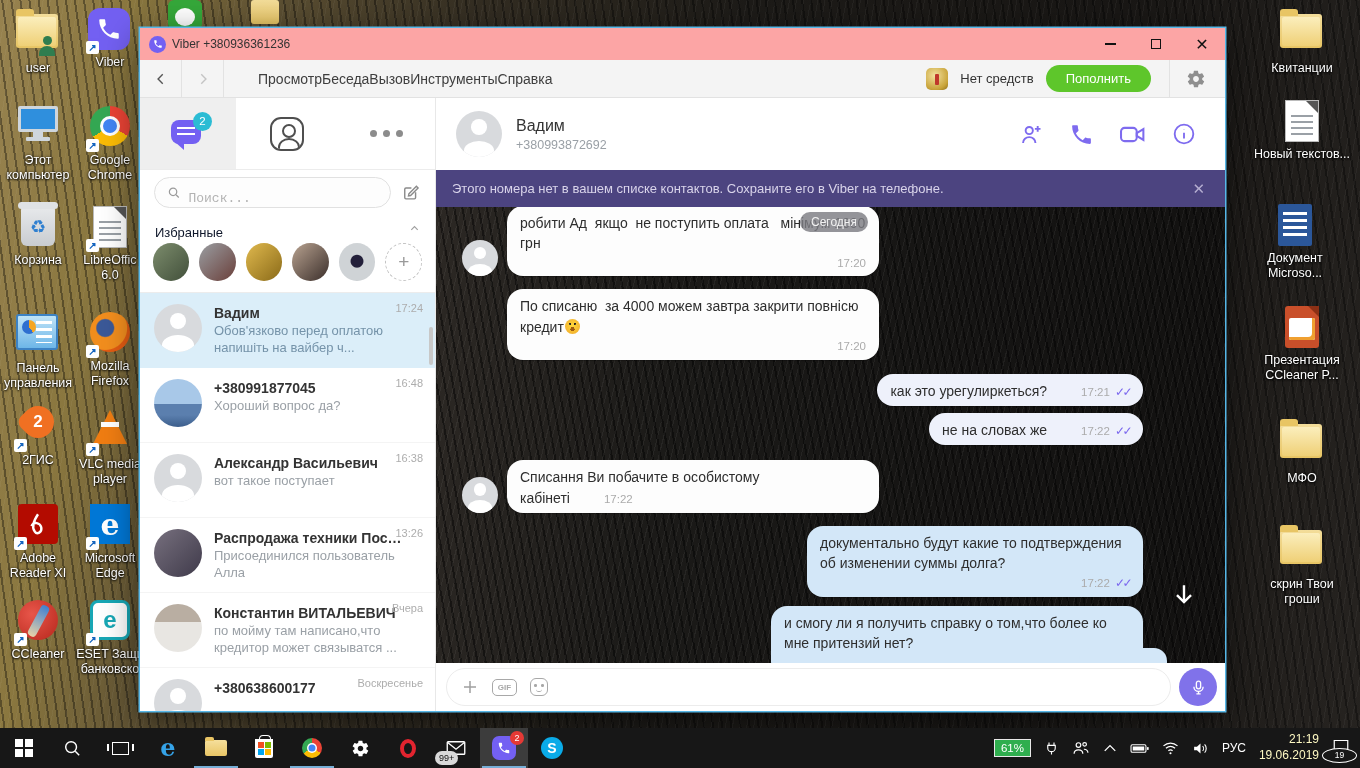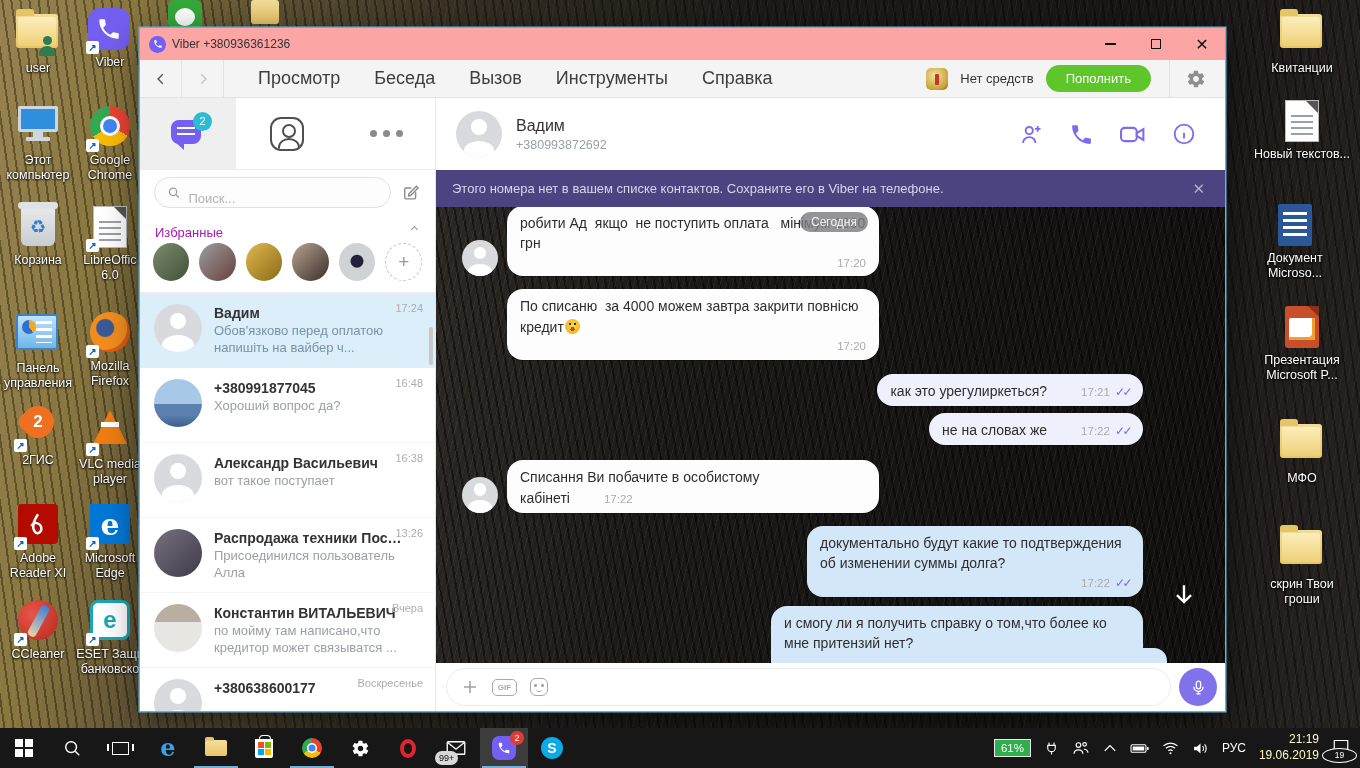--- a/index.html
+++ b/index.html
@@ -73,21 +73,21 @@
   .titlebar { height:32px; display:flex; align-items:center; background:#fca5a5; flex:0 0 auto; }
   .tb-appicon { width:17px; height:17px; margin:0 6px 0 9px; background:#7360f2; border-radius:50%; display:flex; align-items:center; justify-content:center; }
   .tb-title { font-size:12px; color:#333; flex:1; }
   .wctl { width:46px; height:32px; display:flex; align-items:center; justify-content:center; font-size:13px; color:#111; }
   .wctl .min { width:11px; height:1.5px; background:#111; display:block; }
   .wctl .max { width:10px; height:10px; border:1.3px solid #111; display:block; }
   .wctl.close { font-size:16px; }
 
   .menubar { height:38px; background:#f4f4f4; border-bottom:1px solid #e2e2e2; display:flex; align-items:center; flex:0 0 auto; }
   .nav-arrow { width:42px; height:38px; display:flex; align-items:center; justify-content:center; border-right:1px solid #e2e2e2; }
-  .menu-items { display:flex; gap:34px; margin-left:34px; font-size:18px; color:#3e3e3e; }
+  .menu-items { display:flex; margin-left:34px; font-size:14px; color:#3e3e3e; }
   .menu-items span { cursor:default; }
   .menubar-right { margin-left:auto; display:flex; align-items:center; gap:12px; padding-right:4px; }
   .sticker-mini { width:22px; height:22px; border-radius:5px; background:radial-gradient(circle at 40% 35%, #f3e2a0, #c9a43a 70%, #8f6f1c); position:relative; }
   .sticker-mini::after { content:""; position:absolute; left:9px; top:6px; width:4px; height:11px; background:#c0392b; border-radius:1px; }
   .balance-label { font-size:13px; color:#333; }
   .topup-btn { background:#5ec62b; color:#fff; font-size:13px; padding:6px 20px; border-radius:15px; border:none; cursor:pointer; }
   .gear-cell { width:52px; height:38px; border-left:1px solid #e2e2e2; display:flex; align-items:center; justify-content:center; margin-left:6px; }
 
   .content { flex:1; display:flex; min-height:0; }
 
@@ -102,25 +102,25 @@
   .unread-badge { position:absolute; top:14px; right:24px; min-width:19px; height:19px; border-radius:10px; background:#2bbcd4; color:#fff; font-size:11.5px; line-height:19px; text-align:center; padding:0 4px; }
   .tab-contacts { width:102px; display:flex; align-items:center; justify-content:center; }
   .squircle { width:34px; height:34px; border:2px solid #4f4f4f; border-radius:11px; position:relative; overflow:hidden; }
   .squircle::before { content:""; position:absolute; left:10px; top:5px; width:10px; height:10px; border:2px solid #4f4f4f; border-radius:50%; }
   .squircle::after { content:""; position:absolute; left:6px; top:19px; width:18px; height:14px; border:2px solid #4f4f4f; border-radius:50% 50% 0 0; }
   .tab-more { flex:1; display:flex; align-items:center; justify-content:center; gap:6px; }
   .tab-more i { width:7px; height:7px; border-radius:50%; background:#8c8c8c; }
 
   .search-row { height:45px; display:flex; align-items:center; gap:10px; padding:0 14px; flex:0 0 auto; }
   .search-pill { flex:1; height:31px; border:1px solid #e1e1e1; border-radius:16px; background:#fdfdfd; display:flex; align-items:center; padding:0 12px; gap:8px; }
-  .search-pill input { border:none; outline:none; background:transparent; font-size:13px; color:#555; width:100%; font-family:Liberation Sans, sans-serif;margin-top:12px; }
+  .search-pill input { border:none; outline:none; background:transparent; font-size:13px; color:#555; width:100%; font-family:Liberation Mono, monospace;margin-top:12px; }
   .search-pill input::placeholder { color:#b3b3b3; }
 
   .fav-header { height:26px; display:flex; align-items:center; justify-content:space-between; padding:0 15px; flex:0 0 auto; }
-  .fav-label { font-size:13px; color:#a21caf;margin-top:8px; }
+  .fav-label { font-size:13px; color:#0f172a;margin-top:8px; }
   .fav-row { display:flex; gap:10px; padding:2px 13px 11px; border-bottom:1px solid #ececec; flex:0 0 auto; }
   .fav-av { width:38px; height:38px; border-radius:50%; }
   .fav-add { width:38px; height:38px; border-radius:50%; border:1.6px dashed #c2c2c2; color:#9a9a9a; font-size:19px; display:flex; align-items:center; justify-content:center; }
   .f1 { background:linear-gradient(135deg,#7d8d6d,#414f3a); }
   .f2 { background:linear-gradient(135deg,#9a9ea2,#6a3f3a); }
   .f3 { background:linear-gradient(135deg,#e0b94e,#8a6a18); }
   .f4 { background:linear-gradient(135deg,#b9a391,#3a2e2a); }
   .f5 { background:radial-gradient(circle at 50% 48%, #23203a 0 22%, #cfd3d6 26% 70%, #9aa2a8); }
 
   .chat-list { flex:1; position:relative; overflow:hidden; }
@@ -361,21 +361,21 @@
   <div class="dicon right" style="left:1245px;top:204px">
     <div class="dimg">
         <div class="g-worddoc"></div>
       </div>
     <div class="dlabel">Документ Microso...</div>
   </div>
   <div class="dicon right" style="left:1252px;top:306px">
     <div class="dimg">
         <div class="g-impress"></div>
       </div>
-    <div class="dlabel">Презентация Microsoft P...</div>
+    <div class="dlabel">Презентация CCleaner P...</div>
   </div>
   <div class="dicon right" style="left:1252px;top:418px">
     <div class="dimg">
         <div class="g-folder"></div>
       </div>
     <div class="dlabel">МФО</div>
   </div>
   <div class="dicon right" style="left:1252px;top:524px">
     <div class="dimg">
         <div class="g-folder"></div>

